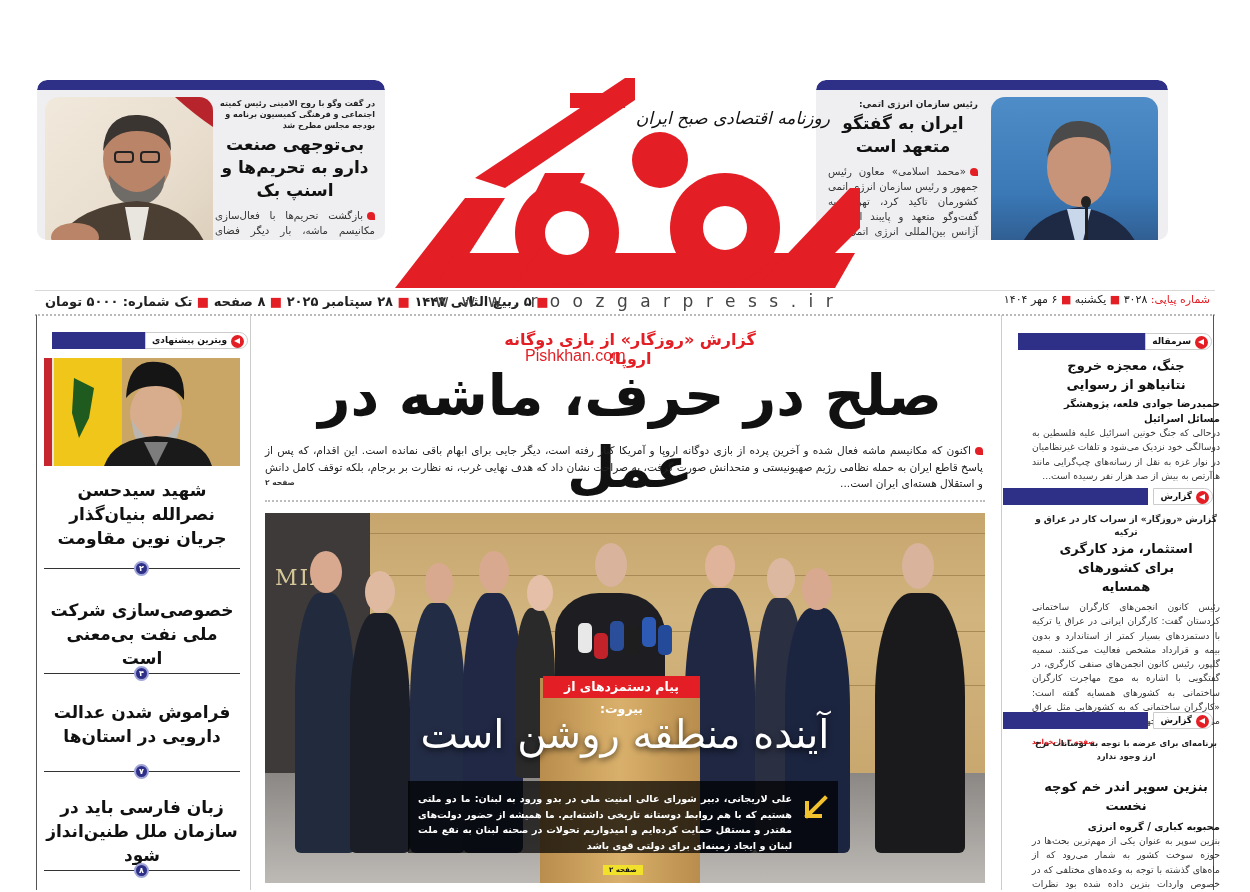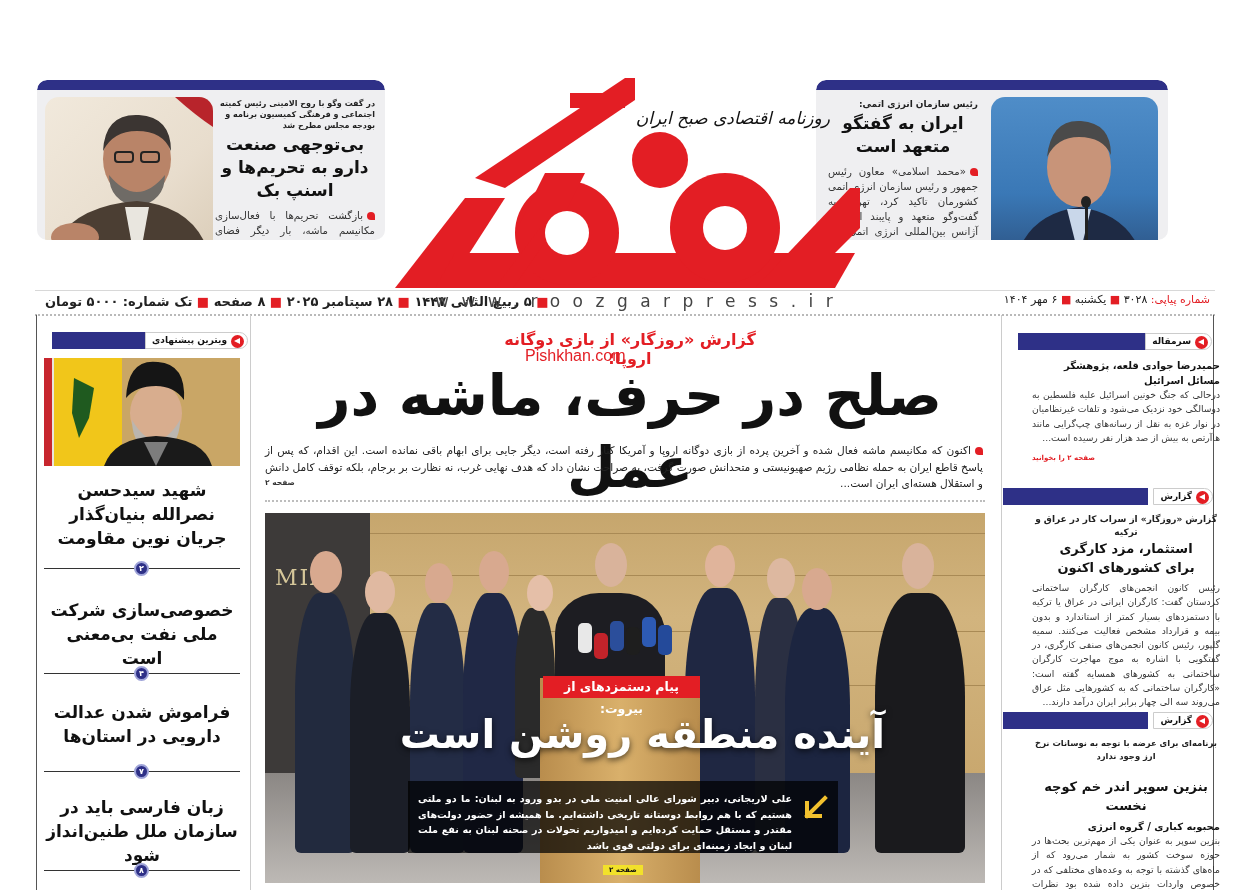--- a/index.html
+++ b/index.html
@@ -63,21 +63,21 @@
   .photo-main { position: absolute; left: 265px; top: 513px; width: 720px; height: 370px; overflow: hidden; background: #3a3530; }
   .pm-wall { position: absolute; left: 105px; top: 0; right: 0; height: 260px; background: linear-gradient(180deg,#c6a66d 0%,#d2b47e 40%,#c9a86f 100%); }
   .pm-wall .plank { position: absolute; left: 0; right: 0; height: 1px; background: #a98a55; }
   .pm-dark { position: absolute; left: 0; top: 0; width: 105px; height: 260px; background: #3d3a39; }
   .pm-sign { position: absolute; left: 10px; top: 52px; font-family: "DejaVu Serif", serif; font-size: 22px; color: #d6c79a; letter-spacing: 2px; direction: ltr; }
   .pm-floor { position: absolute; left: 0; right: 0; top: 260px; bottom: 0; background: linear-gradient(180deg,#8b8784,#bdb9b5); }
   .person { position: absolute; border-radius: 40% 40% 6px 6px; }
   .head { position: absolute; border-radius: 50%; background: #d8a98f; }
   .podium { position: absolute; left: 275px; top: 165px; width: 160px; height: 205px; background: linear-gradient(90deg,#b98d4d,#d9b06b 50%,#b98d4d); }
   .red-tag { position: absolute; left: 278px; top: 163px; width: 157px; height: 22px; background: #e31e24; color: #fff; font-size: 12.5px; font-weight: bold; text-align: center; line-height: 22px; }
-  .photo-head { position: absolute; left: 100px; top: 196px; width: 520px; color: #fff; font-weight: bold; font-size: 40px; line-height: 50px; text-shadow: 0 2px 6px rgba(0,0,0,.7); }
+  .photo-head { position: absolute; left: 100px; top: 196px; width: 520px; text-align: center; color: #fff; font-weight: normal; font-size: 40px; line-height: 50px; text-shadow: 0 2px 6px rgba(0,0,0,.7); }
   .caption { position: absolute; left: 143px; top: 268px; width: 430px; height: 72px; background: rgba(0,0,0,.72); padding: 10px 46px 8px 10px; color: #fff; font-size: 9.6px; font-weight: bold; line-height: 15.5px; text-align: justify; }
   .caption .arrow { position: absolute; right: 10px; top: 14px; width: 26px; height: 26px; }
   .yellow-tag { position: absolute; left: 338px; top: 352px; background: #f2e12a; color: #111; font-size: 7px; font-weight: bold; padding: 1px 6px; }
 </style>
 </head>
 <body>
 
 <div class="top-box" style="left:816px; width:352px;">
   <div class="bar"></div>
   <div class="photo" style="right:10px; background:linear-gradient(180deg,#4f8dc8 0%,#3a78b6 55%,#2a4d7a 100%);">
@@ -172,32 +172,33 @@
 <div class="col-rule" style="left:36px; top:315px; height:575px;"></div>
 <div class="col-rule" style="left:250px; top:315px; height:575px; background:#ccc;"></div>
 <div class="col-rule" style="left:1001px; top:315px; height:575px; background:#ccc;"></div>
 <div class="col-rule" style="left:1213px; top:315px; height:575px;"></div>
 
 <div class="sec-head" style="left:1018px; top:333px; width:194px;">
   <div class="blue" style="left:0; width:130px;"></div>
   <div class="label"><span class="ic"></span><span>سرمقاله</span></div>
 </div>
 <div class="rc" style="top:356px;">
+  <div class="hd" style="padding:0 18px;">جنگ، معجزه خروج نتانیاهو از رسوایی</div>
   <div class="by" style="margin-top:2px;">حمیدرضا جوادی قلعه، پژوهشگر مسائل اسرائیل</div>
   <div class="bd">درحالی که جنگ خونین اسرائیل علیه فلسطین به دوسالگی خود نزدیک می‌شود و تلفات غیرنظامیان در نوار غزه به نقل از رسانه‌های چپ‌گرایی مانند هاآرتص به بیش از صد هزار نفر رسیده است...</div>
   <div style="text-align:left;"><span class="more">صفحه ۲ را بخوانید</span></div>
 </div>
 
 <div class="sec-head" style="left:1003px; top:488px; width:210px;">
   <div class="blue" style="left:0; width:145px;"></div>
   <div class="label"><span class="ic"></span><span>گزارش</span></div>
 </div>
 <div class="rc" style="top:513px;">
   <div class="kick">گزارش «روزگار» از سراب کار در عراق و ترکیه</div>
-  <div class="hd" style="padding:0 22px;">استثمار، مزد کارگری برای کشورهای اکنون</div>
+  <div class="hd" style="padding:0 22px;">استثمار، مزد کارگری برای کشورهای همسایه</div>
   <div class="bd" style="margin-top:4px;">رئیس کانون انجمن‌های کارگران ساختمانی کردستان گفت: کارگران ایرانی در عراق یا ترکیه با دستمزدهای بسیار کمتر از استاندارد و بدون بیمه و قرارداد مشخص فعالیت می‌کنند. سمیه گلپور، رئیس کانون انجمن‌های صنفی کارگری، در گفتگویی با اشاره به موج مهاجرت کارگران ساختمانی به کشورهای همسایه گفته است: «کارگران ساختمانی که به کشورهایی مثل عراق می‌روند سه الی چهار برابر ایران درآمد دارند...</div>
   <div style="text-align:left;"><span class="more">صفحه ۳ را بخوانید</span></div>
 </div>
 
 <div class="sec-head" style="left:1003px; top:712px; width:210px;">
   <div class="blue" style="left:0; width:145px;"></div>
   <div class="label"><span class="ic"></span><span>گزارش</span></div>
 </div>
 <div class="rc" style="top:737px;">
   <div class="kick" style="font-size:8.4px;">برنامه‌ای برای عرضه با توجه به نوسانات نرخ ارز وجود ندارد</div>

